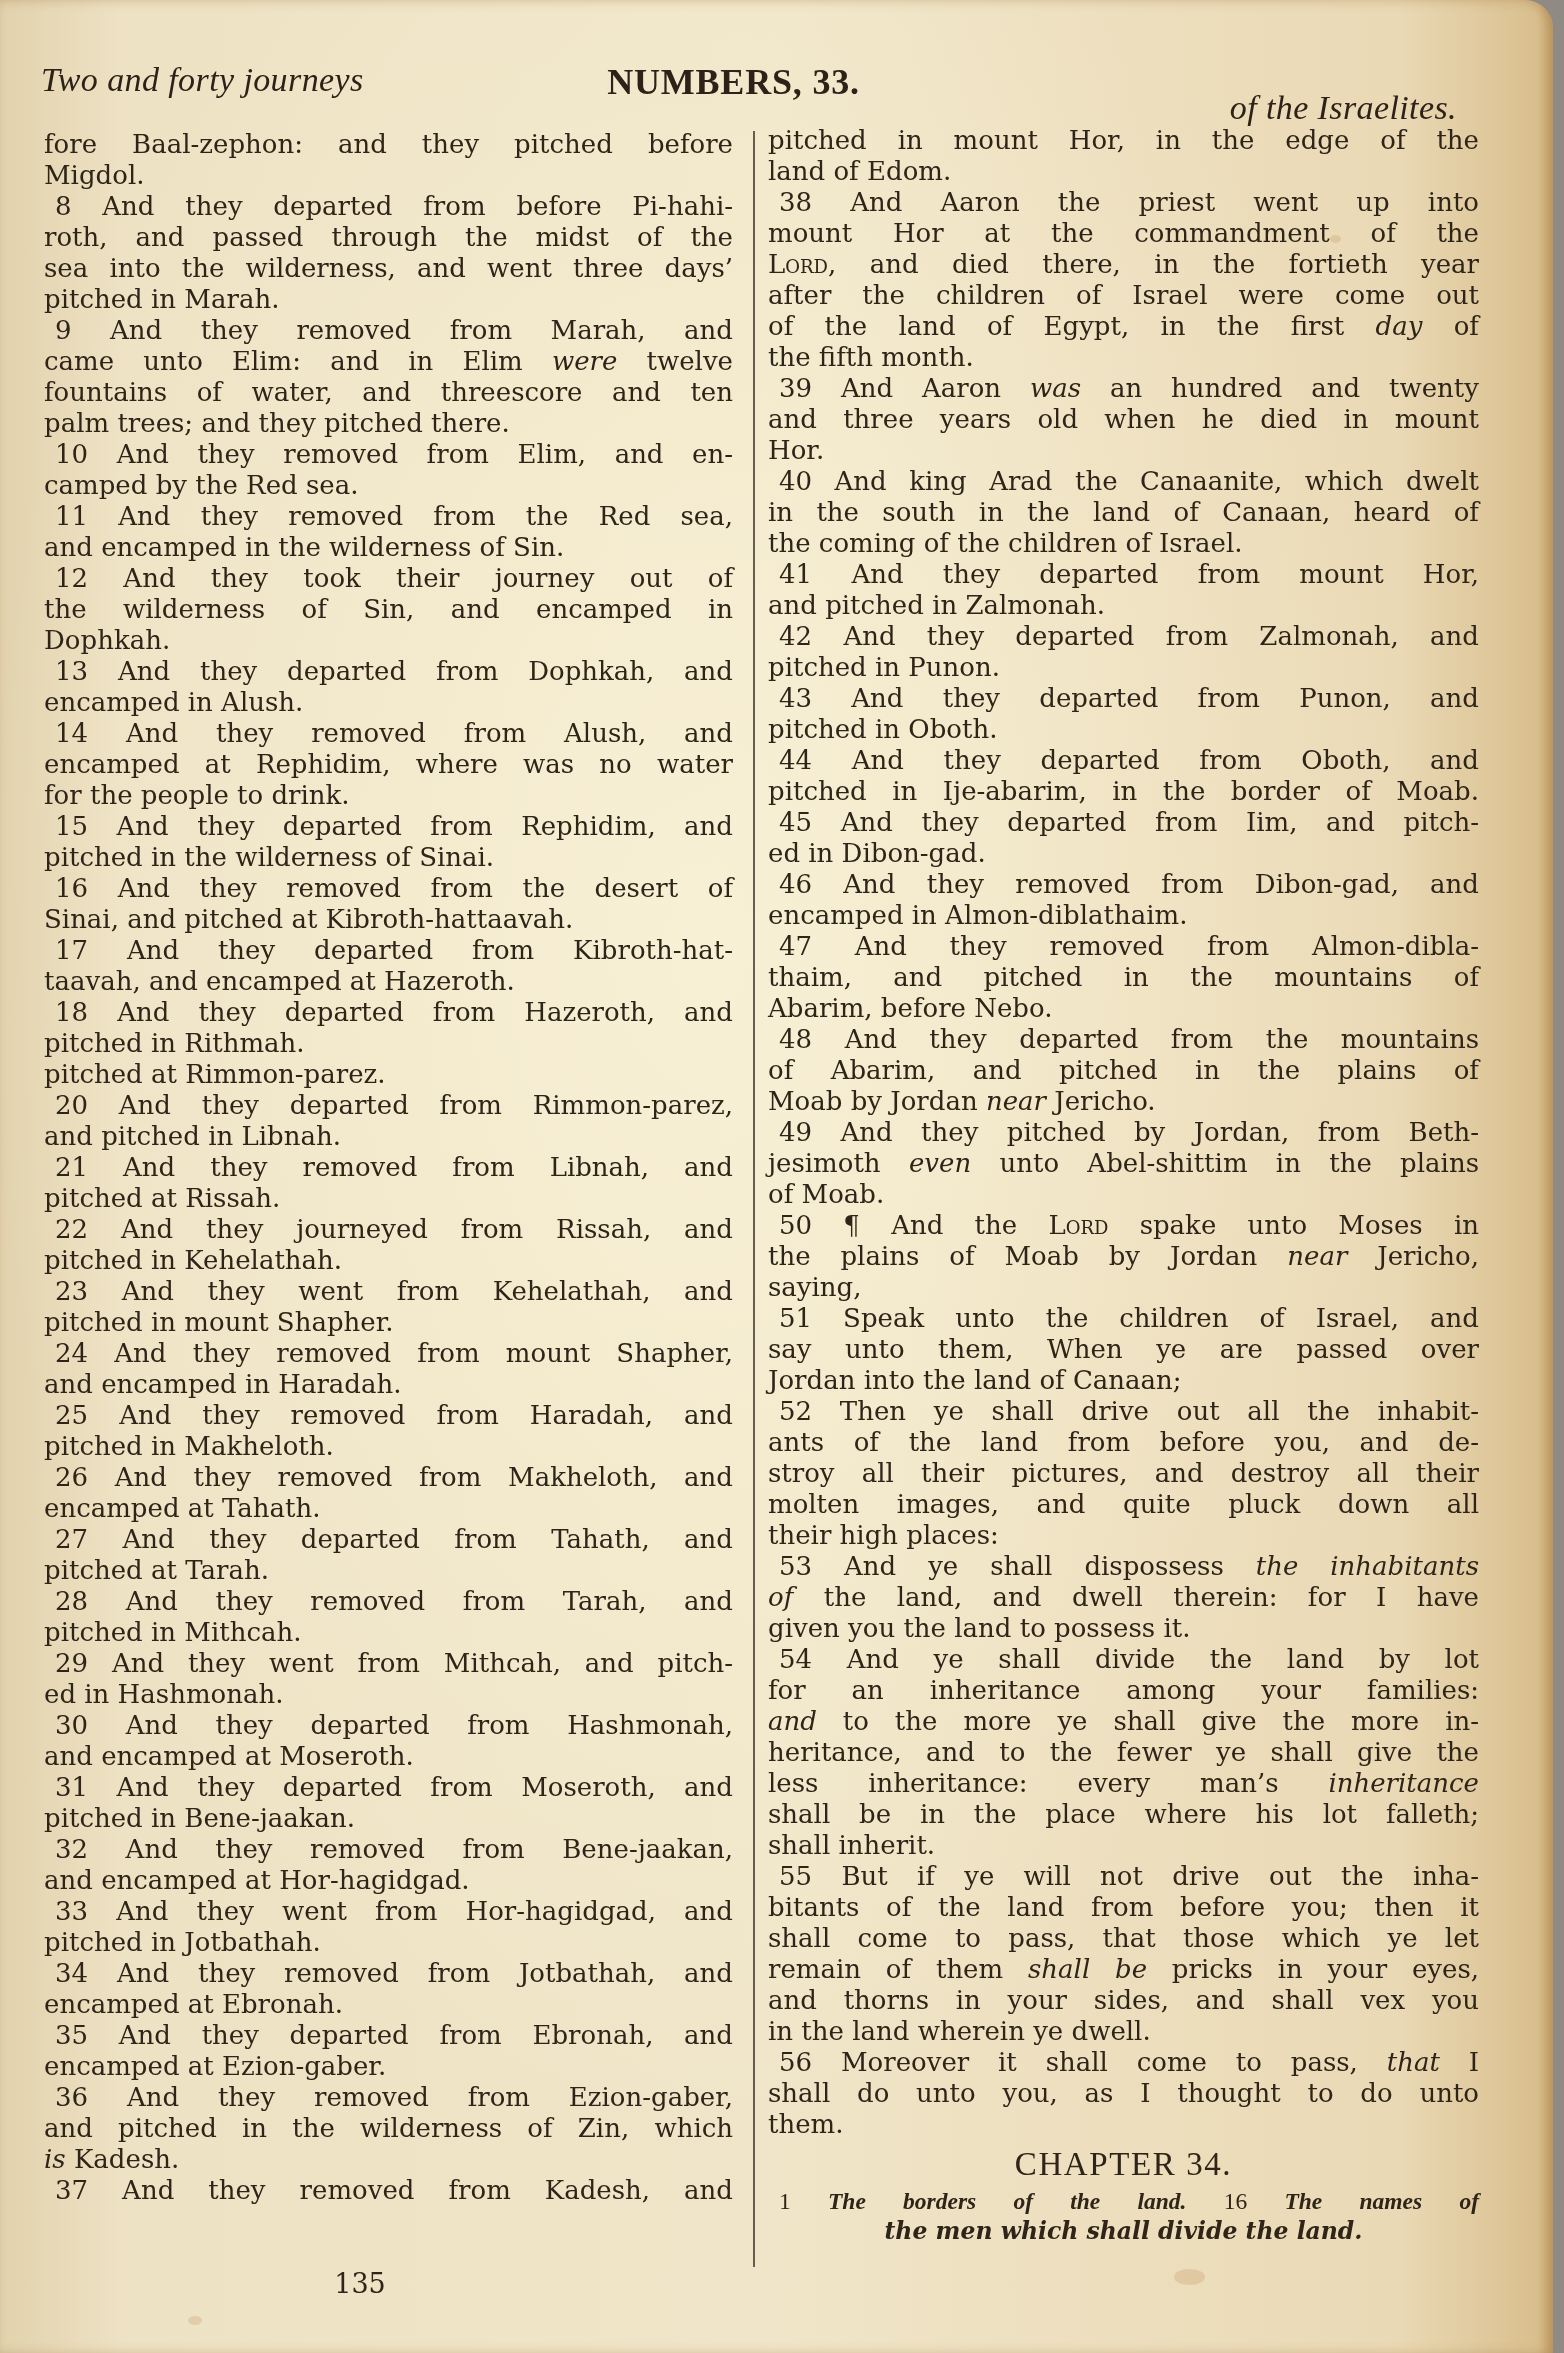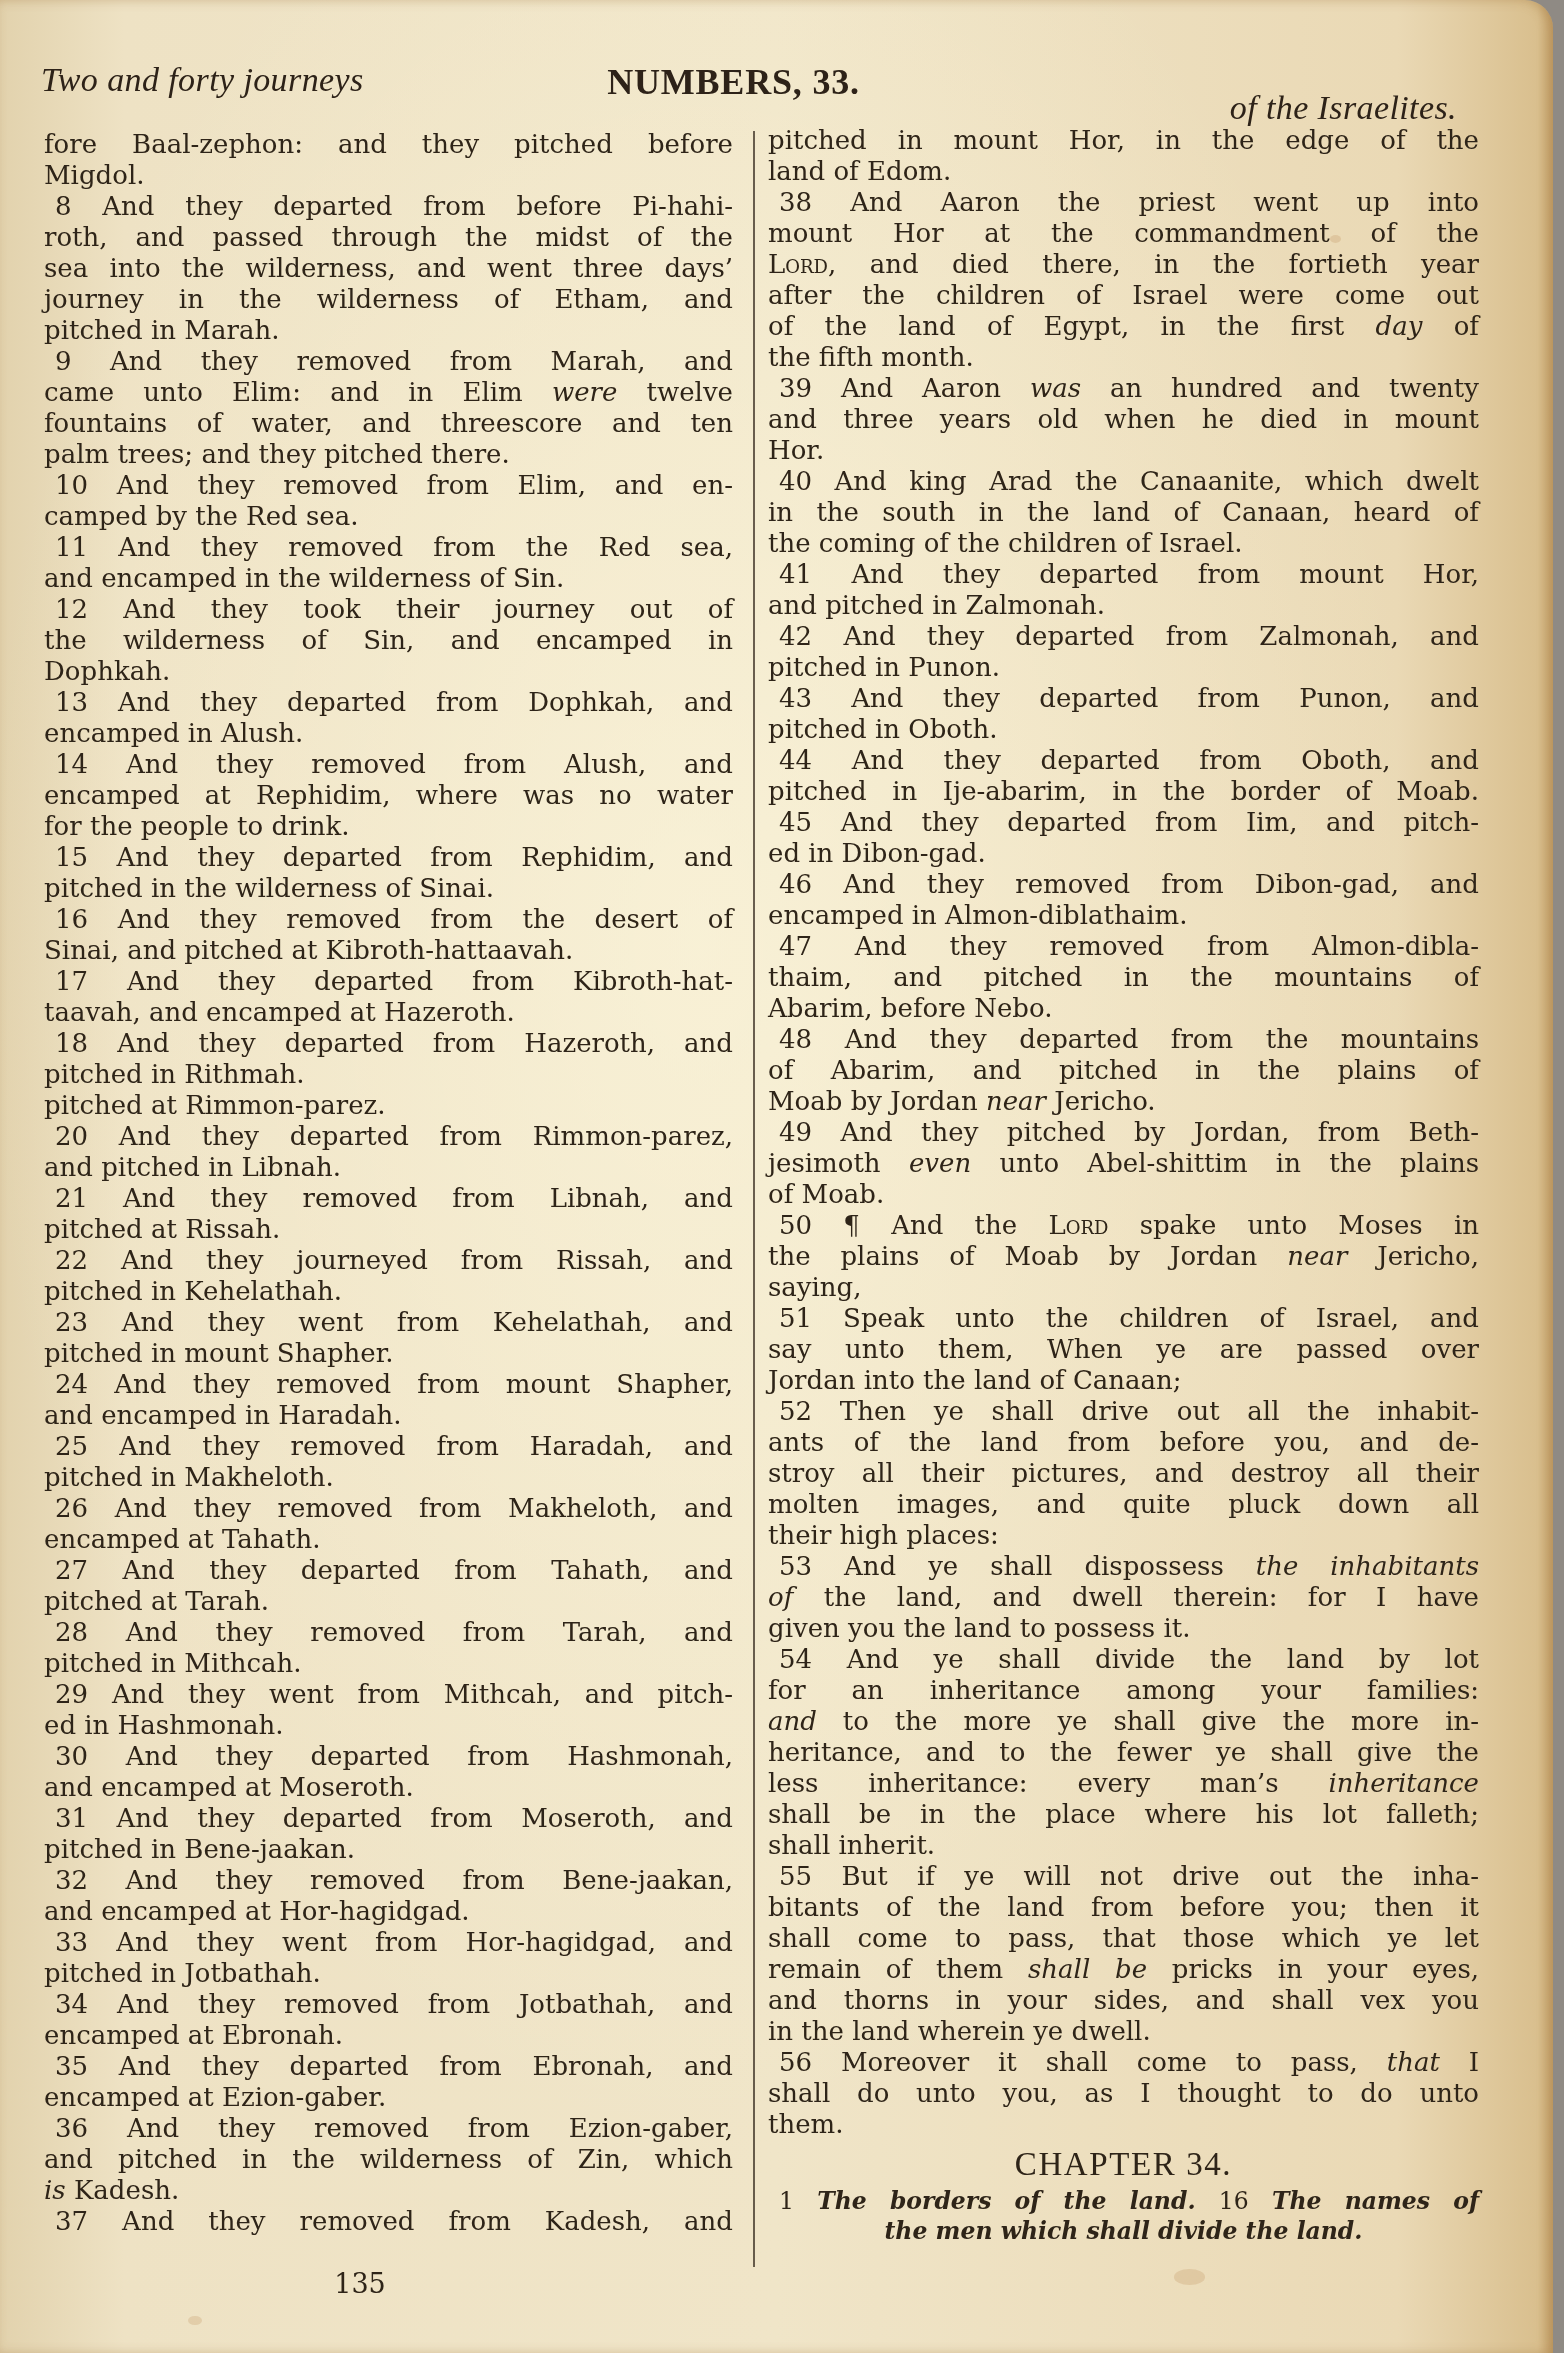--- a/index.html
+++ b/index.html
@@ -120,20 +120,21 @@
       font-weight: bold;
       font-size: 23.5px;
       line-height: 30px;
     }
     .summary-line1 {
       display: block;
       white-space: nowrap;
       text-align: justify;
       text-align-last: justify;
       padding-left: 11px;
+      font-family: Liberation Serif, serif;
     }
     .summary-line2 {
       display: block;
       white-space: nowrap;
       text-align: center;
     }
     .summary-num {
       font-style: normal;
       font-weight: normal;
     }
@@ -167,21 +168,20 @@
     <span class="rh-center">NUMBERS, 33.</span>
     <span class="rh-right">of the Israelites.</span>
   </header>
 
   <div class="column col-left" id="col-left">
       <span class="line"><span>fore Baal-zephon: and they pitched before</span></span>
       <span class="line last"><span>Migdol.</span></span>
       <span class="line indent"><span class="vnum">8</span> <span>And they departed from before Pi-hahi-</span></span>
       <span class="line"><span>roth, and passed through the midst of the</span></span>
       <span class="line"><span>sea into the wilderness, and went three days’</span></span>
-      <span class="line"><span>journey in the wilderness of Etham, and</span></span>
       <span class="line last"><span>pitched in Marah.</span></span>
       <span class="line indent"><span class="vnum">9</span> <span>And they removed from Marah, and</span></span>
       <span class="line"><span>came unto Elim: and in Elim </span><span class="it">were</span><span> twelve</span></span>
       <span class="line"><span>fountains of water, and threescore and ten</span></span>
       <span class="line last"><span>palm trees; and they pitched there.</span></span>
       <span class="line indent"><span class="vnum">10</span> <span>And they removed from Elim, and en-</span></span>
       <span class="line last"><span>camped by the Red sea.</span></span>
       <span class="line indent"><span class="vnum">11</span> <span>And they removed from the Red sea,</span></span>
       <span class="line last"><span>and encamped in the wilderness of Sin.</span></span>
       <span class="line indent"><span class="vnum">12</span> <span>And they took their journey out of</span></span>

